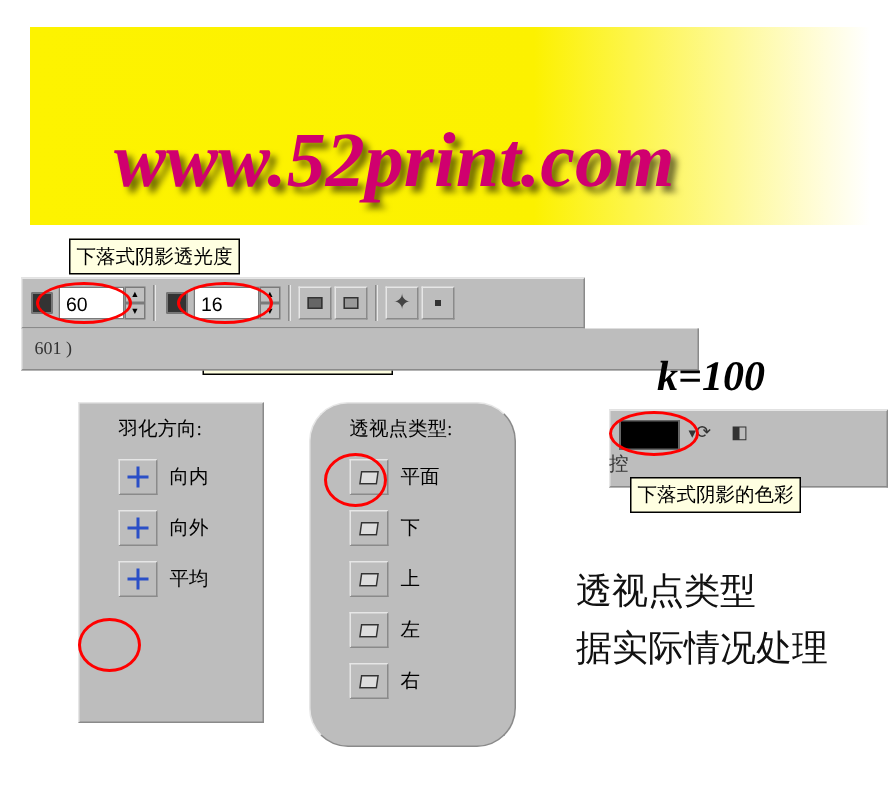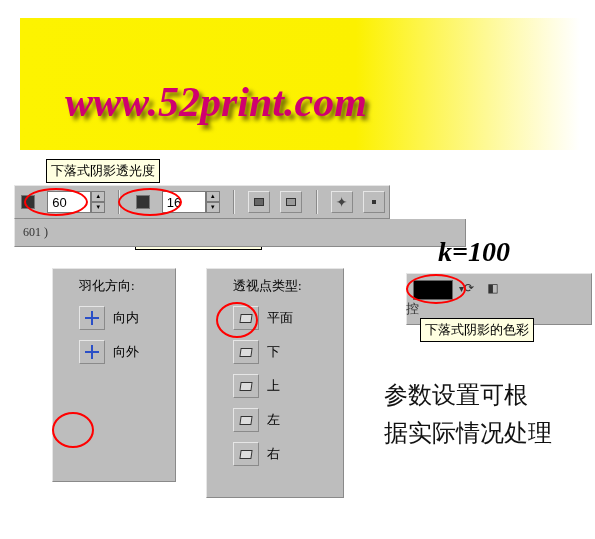--- a/index.html
+++ b/index.html
@@ -14,25 +14,25 @@
     overflow: hidden;
   }
   .banner {
     position: absolute;
     left: 20px; top: 18px;
     width: 560px; height: 132px;
     background: linear-gradient(90deg, #fdf300 0%, #fcf100 60%, #fffde0 95%, #fff 100%);
   }
   .banner-text {
     position: absolute;
-    left: 45px; top: 60px;
+    left: 56px; top: 60px;
     font-family: "Times New Roman", serif;
     font-style: italic;
     font-weight: bold;
-    font-size: 42px;
+    font-size: 52px;
     color: #d0006f;
     text-shadow: 4px 4px 4px rgba(0,0,0,0.55);
     white-space: nowrap;
   }
   .tooltip {
     position: absolute;
     background: #ffffe1;
     border: 1px solid #000;
     padding: 2px 4px;
     font-size: 13px;
@@ -49,21 +49,20 @@
     width: 376px; height: 34px;
     background: #bdbdbd;
     border-top: 1px solid #e6e6e6;
     border-left: 1px solid #e6e6e6;
     border-right: 1px solid #8a8a8a;
     border-bottom: 1px solid #8a8a8a;
     display: flex;
     align-items: center;
     padding: 0 4px;
     gap: 2px;
-    justify-content: space-between;
   }
   .sw {
     width: 14px; height: 14px;
     border: 1px solid #777;
     margin: 0 2px;
   }
   .spin {
     display: flex;
     align-items: stretch;
     height: 22px;
@@ -128,21 +127,21 @@
     position: absolute;
     background: #bdbdbd;
     border-top: 1px solid #e6e6e6;
     border-left: 1px solid #e6e6e6;
     border-right: 1px solid #8a8a8a;
     border-bottom: 1px solid #8a8a8a;
     padding: 8px 8px 10px 20px;
     font-size: 13px;
   }
   .panelA { left: 52px; top: 268px; width: 124px; height: 214px; }
-  .panelB { left: 206px; top: 268px; width: 138px; height: 230px; }
+  .panelB { left: 206px; top: 268px; width: 138px; height: 230px; border-radius: 26px; }
   .panel-title { margin: 0 0 8px 6px; }
   .item {
     display: flex;
     align-items: center;
     height: 30px;
     margin: 4px 0;
     gap: 8px;
     padding-left: 6px;
   }
   .ibtn {
@@ -282,20 +281,26 @@
         <div class="arrow-all"></div>
       </div>
     <span>向内</span>
   </div>
   <div class="item">
     <div class="ibtn">
         <div class="arrow-all"></div>
       </div>
     <span>向外</span>
   </div>
+  <div class="item">
+    <div class="ibtn">
+        <div class="arrow-all"></div>
+      </div>
+    <span>平均</span>
+  </div>
 </div>
 
 <div class="panel panelB">
   <div class="panel-title">透视点类型:</div>
   <div class="item">
     <div class="ibtn">
         <div class="persp"></div>
       </div>
     <span>平面</span>
   </div>
@@ -331,21 +336,21 @@
   <div class="mini">◧</div>
 </div>
 <div class="label-row">
   <span>控</span>
 </div>
 <div class="tooltip tip3">下落式阴影的色彩</div>
 
 <div class="ktext">k=100</div>
 
 <div class="note">
-  <div>参数设置可根</div>
+  <div>透视点类型</div>
   <div>据实际情况处理</div>
 </div>
 
 <div class="ring r1"></div>
 <div class="ring r2"></div>
 <div class="ring r3"></div>
 <div class="ring r4"></div>
 <div class="ring r5"></div>
 
 </body></html>

